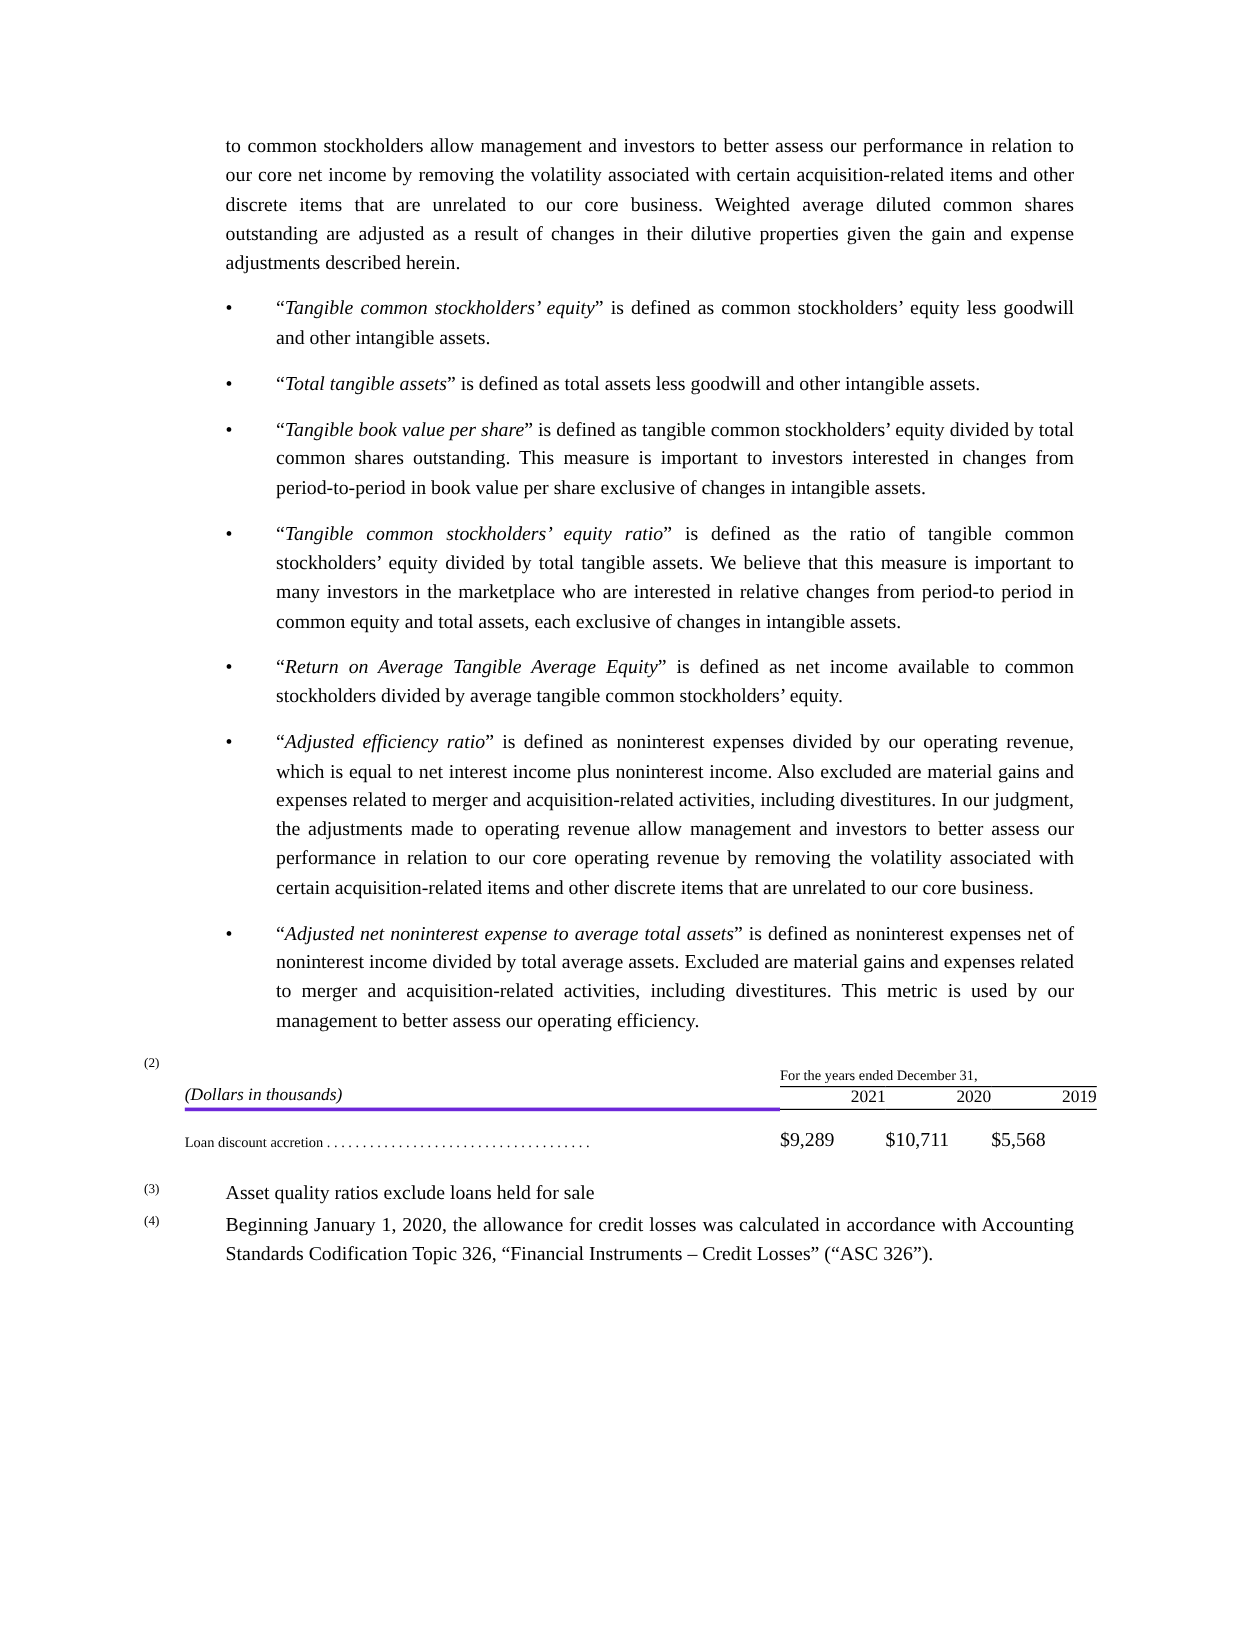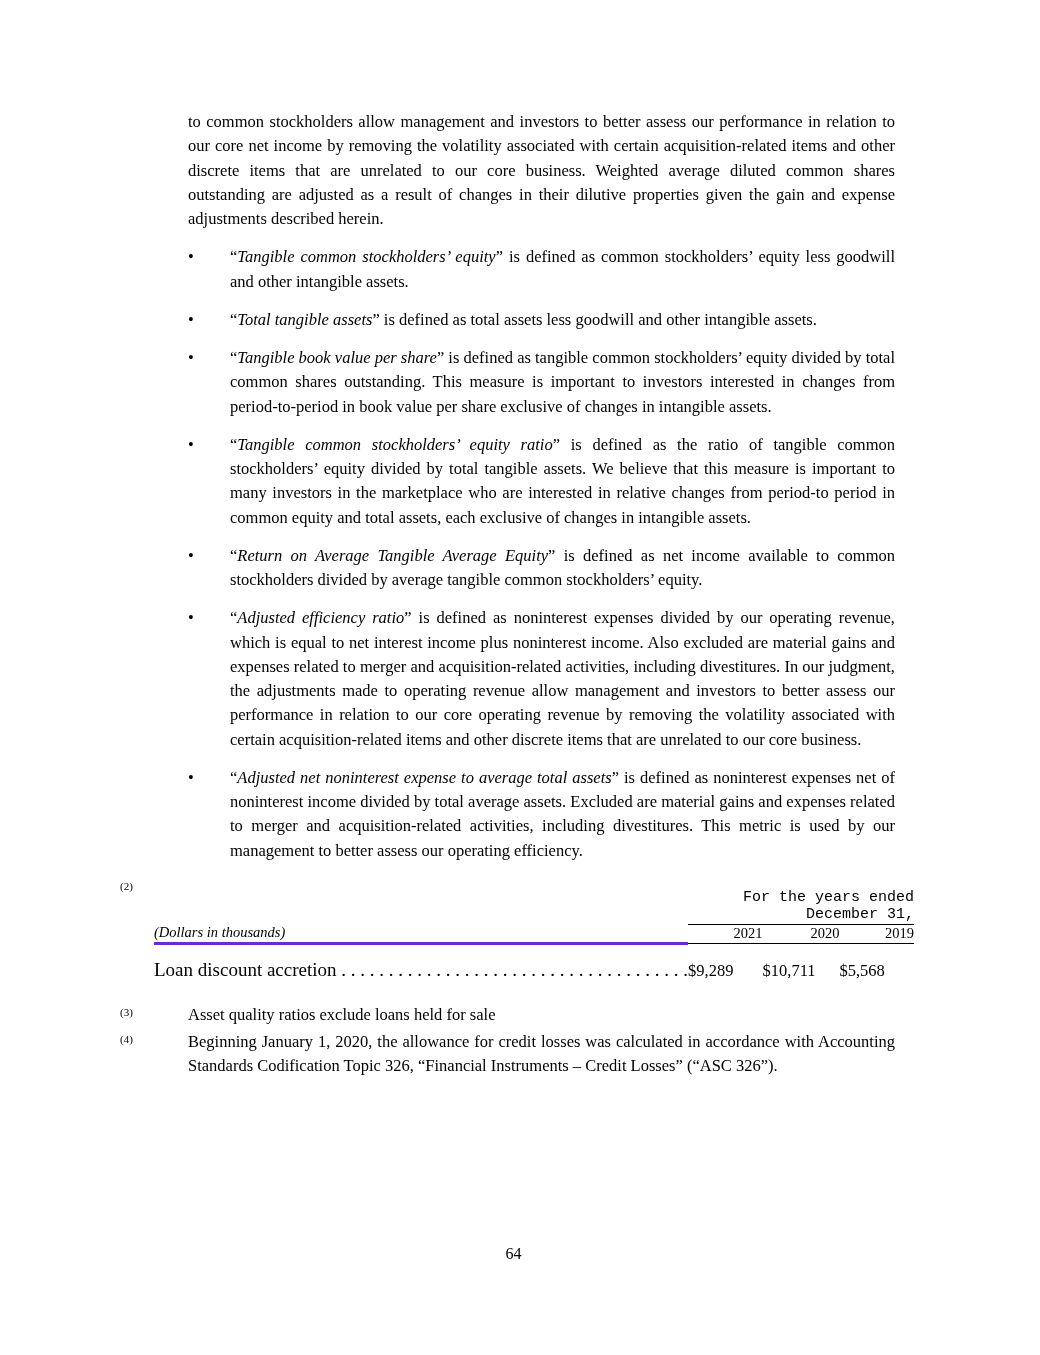--- a/index.html
+++ b/index.html
@@ -79,41 +79,40 @@
     border-collapse: collapse;
     font-size: 15.5px;
     width: 760px;
   }
   table.fin td, table.fin th {
     padding: 0;
     font-weight: normal;
     vertical-align: bottom;
   }
   .hdr-years {
-    text-align: right;
-    font-size: 15px;
+    text-align: left;
+    font-size: 12px;
     border-bottom: 1px solid #000;
     padding-bottom: 1px !important;
-    font-family: Liberation Mono, monospace;
   }
   .col-year {
     text-align: right;
     font-size: 14.5px;
     border-bottom: 1px solid #000;
     padding-bottom: 1px !important;
     width: 88px;
   }
   .dollars-label {
     font-style: italic;
     font-size: 14.5px;
     border-bottom: 3px solid #6d28d9;
     padding-bottom: 1px !important;
   }
   .leader-cell {
-    font-size: 19px;
+    font-size: 12px;
     white-space: nowrap;
     overflow: hidden;
     padding-top: 10px !important;
   }
   .val {
     font-size: 16.5px;
     padding-top: 10px !important;
   }
   .spacer-row td { height: 4px; }
   .page-number {
@@ -187,15 +186,14 @@
   </div>
 
   <div class="note-row tight">
     <span class="note-sup">(3)</span><span>Asset quality ratios exclude loans held for sale</span>
   </div>
 
   <div class="note-row">
     <span class="note-sup">(4)</span><span>Beginning January 1, 2020, the allowance for credit losses was calculated in accordance with Accounting Standards Codification Topic 326, “Financial Instruments – Credit Losses” (“ASC 326”).</span>
   </div>
 
-  <div class="page-number">64</div>
 
 </div>
 
 </body></html>

